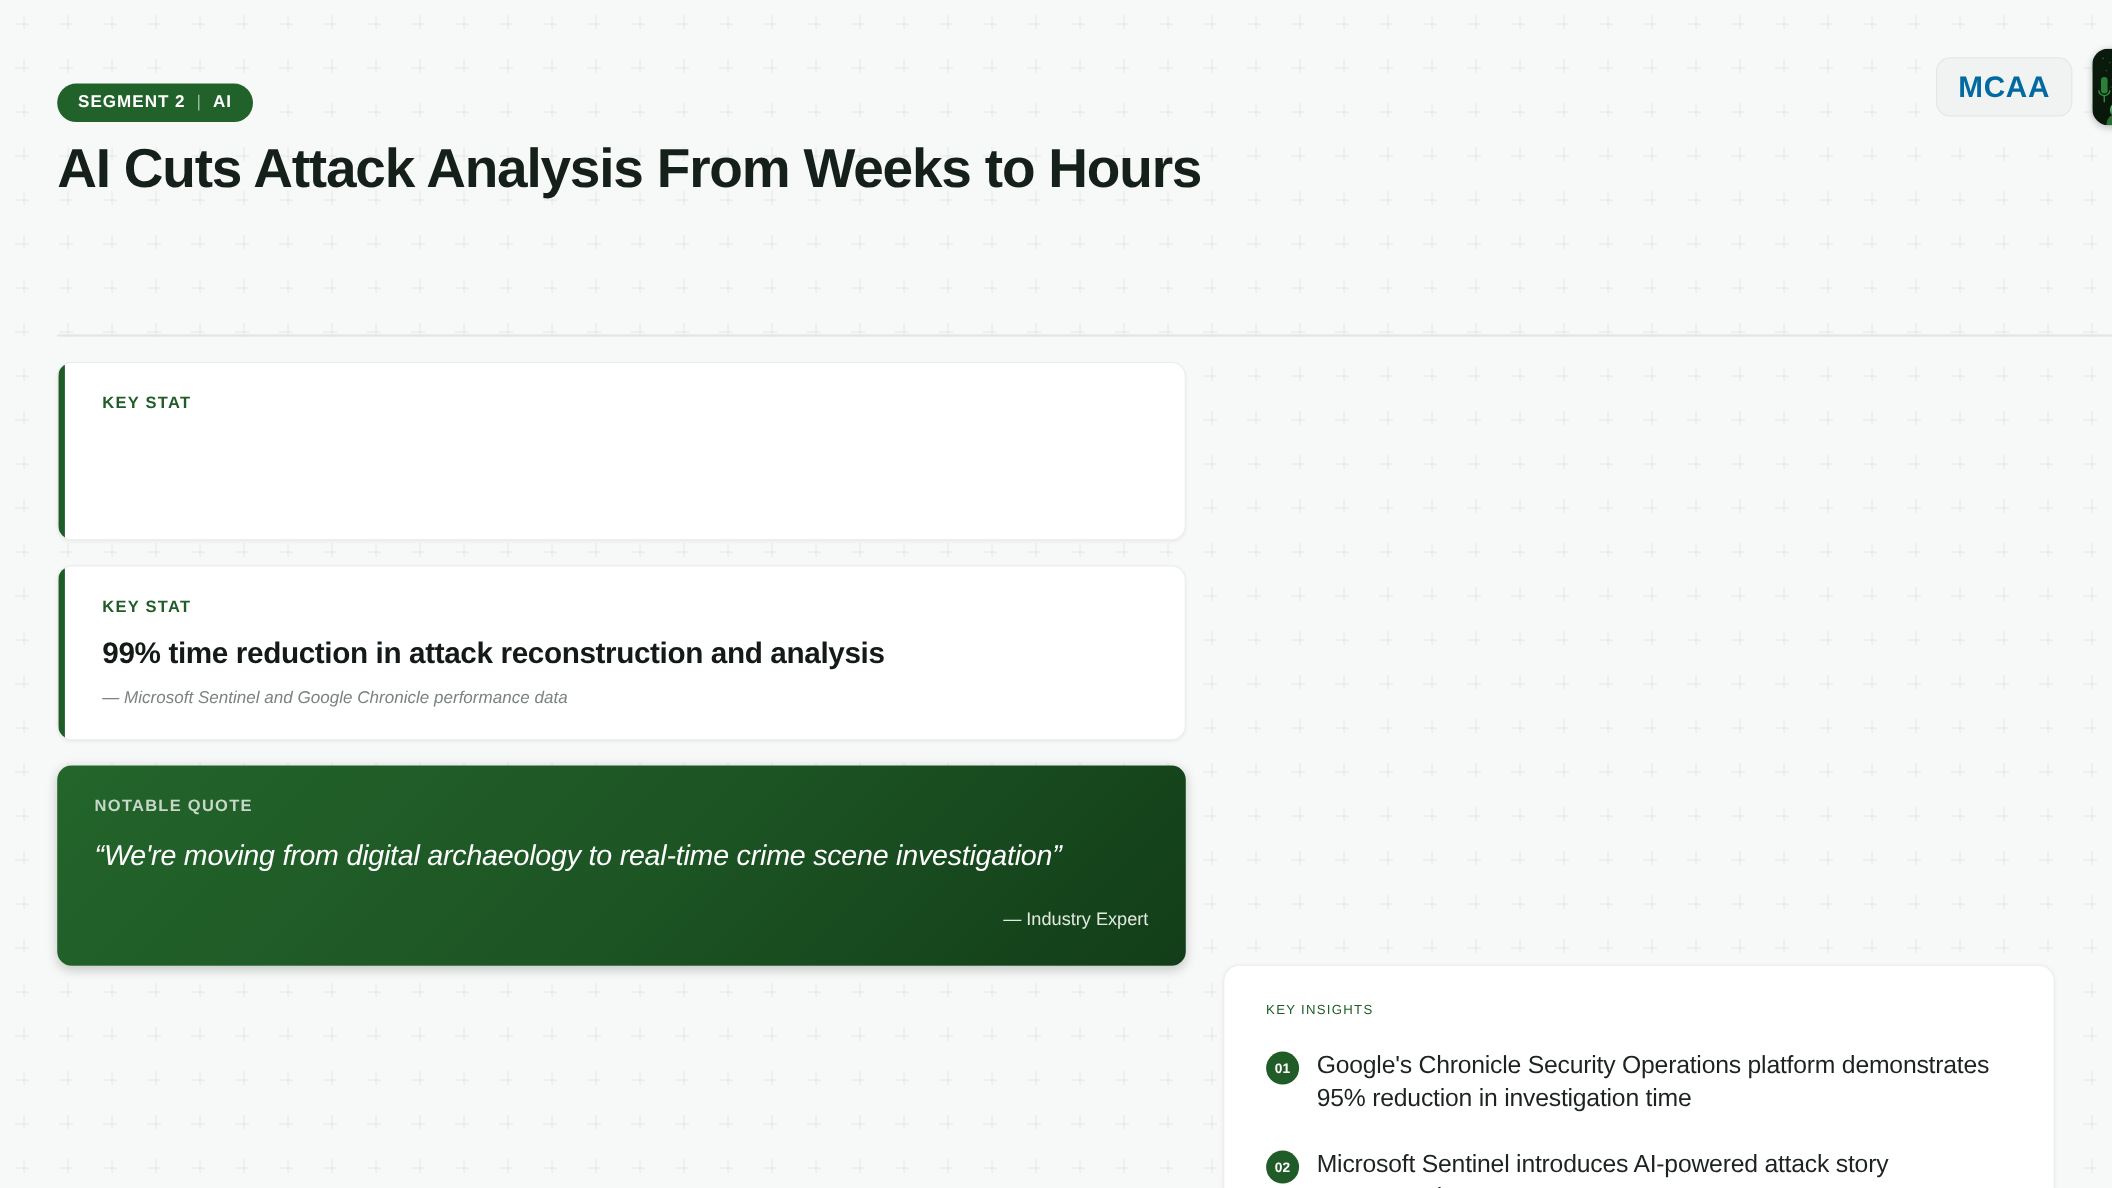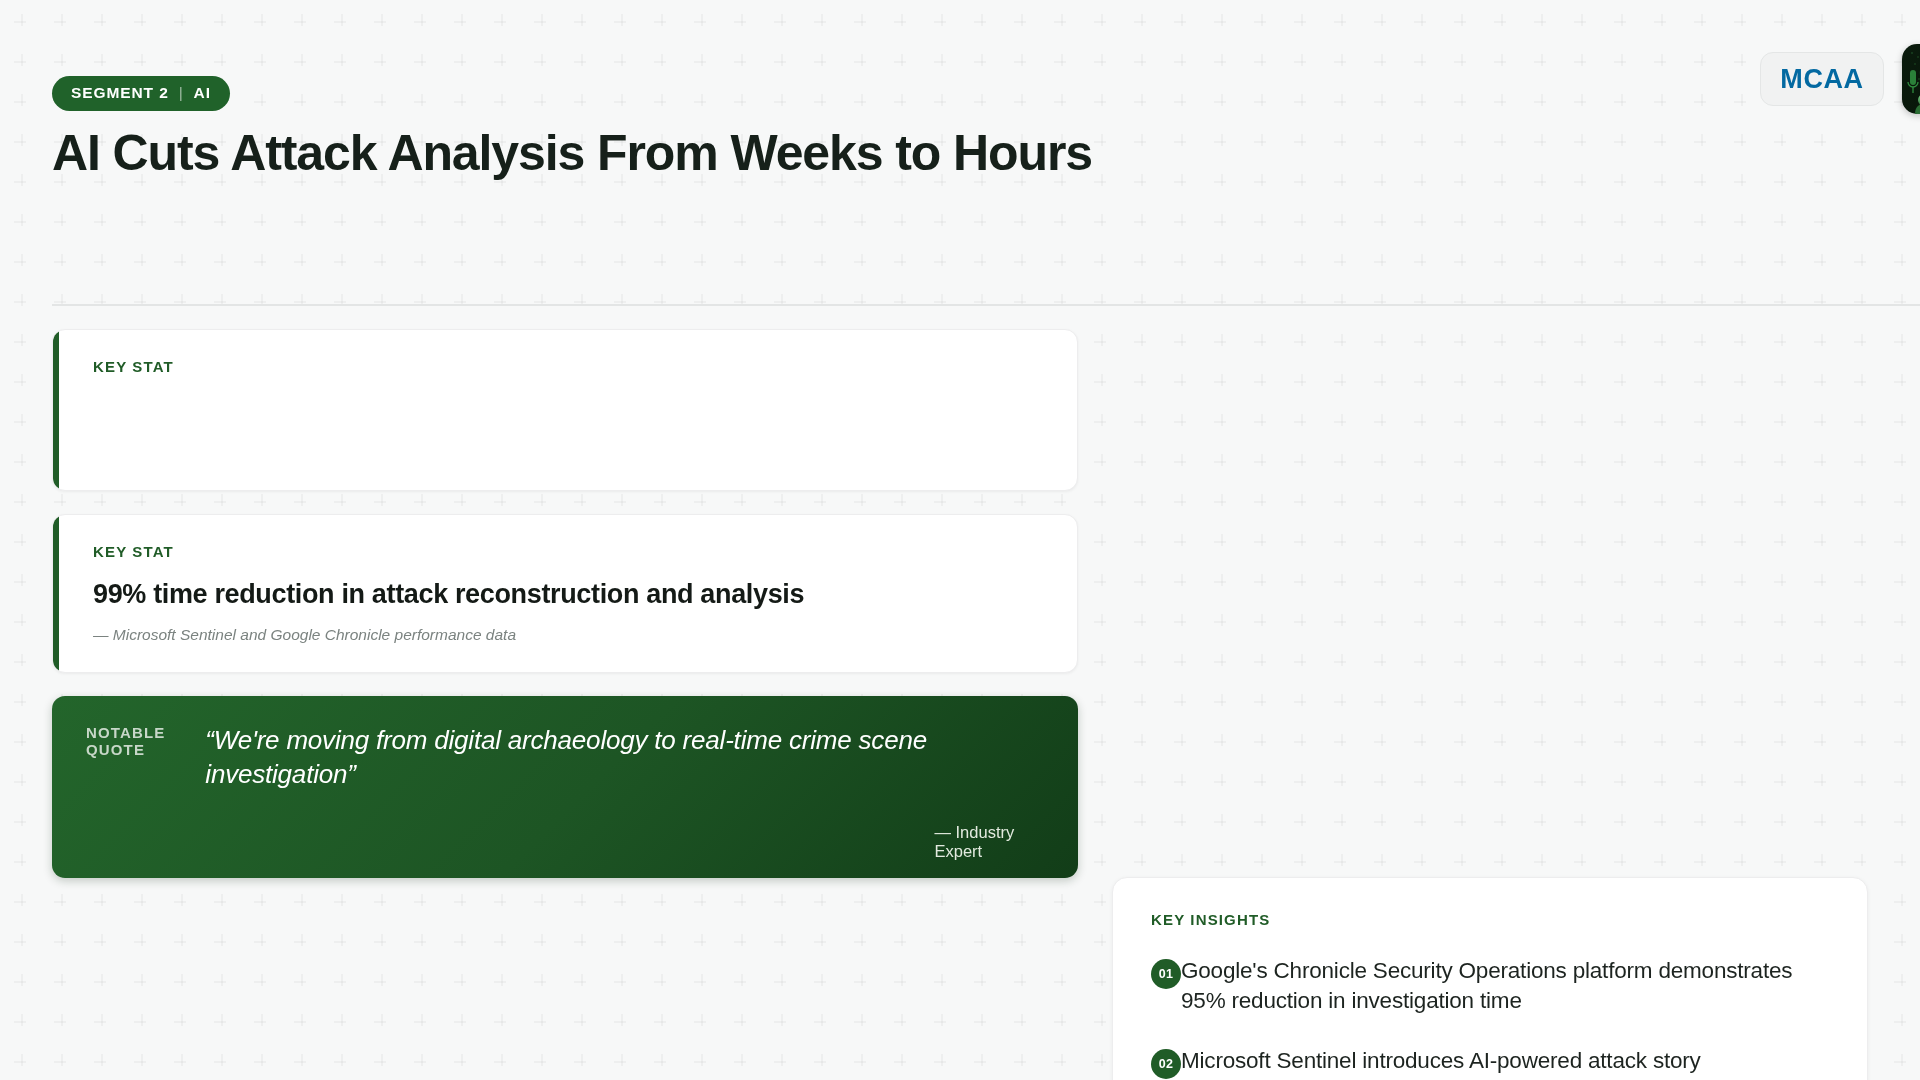--- a/index.html
+++ b/index.html
@@ -177,24 +177,24 @@
 
   .card-one { min-height: 162px; }
   .card-two { min-height: 135px; }
 
   
   .quote-card {
     position: relative;
     border-radius: 13px;
     background: linear-gradient(135deg, #23652b 0%, #1d5524 52%, #123d18 100%);
     box-shadow: 0 3px 10px rgba(13,40,20,0.22);
-    padding: 28px 34px 17px 34px;
+    padding: 28px 34px 32px 34px;
     min-height: 182px;
     display: flex;
-    flex-direction: row;
+    flex-direction: column;
   }
   .quote-eyebrow {
     font-size: 15px;
     font-weight: bold;
     letter-spacing: 1.15px;
     color: #c7d7c8;
     margin-bottom: 20px;
   }
   .quote-text {
     font-size: 26px;
@@ -218,29 +218,30 @@
     top: 196px;
     width: 756px;
     height: 765px;
     background: #ffffff;
     border: 1px solid #ededee;
     border-radius: 15px;
     box-shadow: 0 1px 4px rgba(16,24,20,0.05);
     padding: 33px 38px;
   }
   .insights-eyebrow {
-    font-size: 15px;
-    font-weight: bold;
+    font-size: 12px;
+    font-weight: normal;
     letter-spacing: 1.15px;
     color: #205c27;
     margin-bottom: 28px;
   }
   .insight-item {
     display: flex;
     align-items: flex-start;
+    gap: 16px;
     margin-bottom: 29px;
     justify-content: center;
   }
   .insight-num {
     flex: none;
     width: 30px;
     height: 30px;
     border-radius: 50%;
     background: #205c27;
     color: #ffffff;

